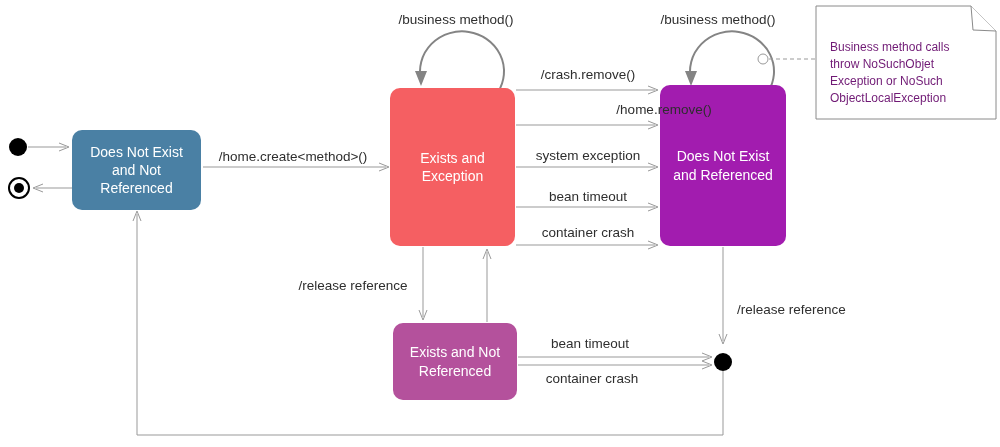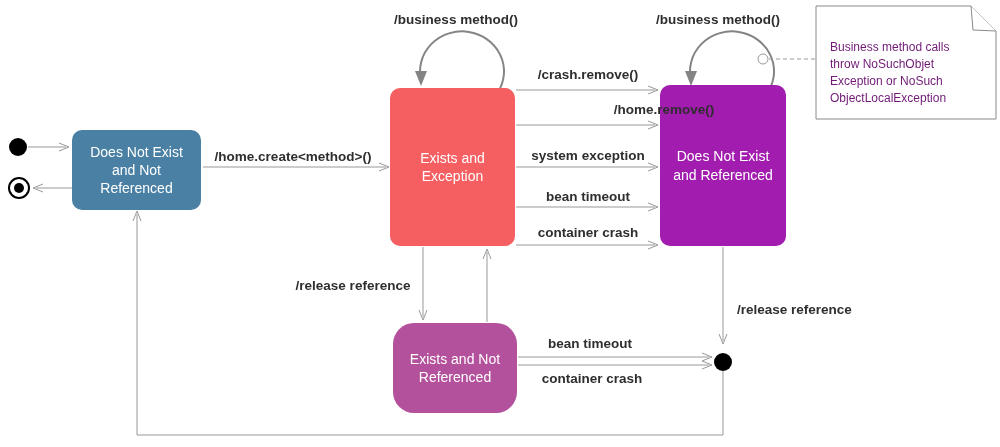--- a/index.html
+++ b/index.html
@@ -9,25 +9,24 @@
   }
   .layer{position:absolute;left:0;top:0;width:1000px;height:447px;}
   .state{
     position:absolute;border-radius:10px;display:flex;align-items:center;justify-content:center;
     color:#ffffff;font-size:14px;font-weight:500;text-align:center;line-height:1.3;
     padding:4px 8px;box-sizing:border-box;
   }
   .state-blue{left:72px;top:130px;width:129px;height:80px;}
   .state-red{left:390px;top:88px;width:125px;height:158px;}
   .state-orange{left:660px;top:85px;width:126px;height:161px;}
-  .state-purple{left:393px;top:323px;width:124px;height:90px;border-radius:21px;}
+  .state-purple{left:393px;top:323px;width:124px;height:77px;}
   .lbl{
     position:absolute;font-size:13.5px;color:#2e2e2e;white-space:nowrap;
     transform:translateX(-50%);
-    font-weight:bold;
   }
   .lbl.left-align{transform:none;}
   .note-text{
     position:absolute;left:830px;top:39px;width:160px;font-size:12px;line-height:17px;
     color:#701a75;white-space:pre-line;
   }
   svg .wire{stroke:#999999;stroke-width:1;fill:none;}
   svg .loop{stroke:#848484;stroke-width:2;fill:none;}
   svg .loophead{fill:#848484;stroke:none;}
   svg .notebox{fill:#ffffff;stroke:#8a8a8a;stroke-width:1;}

